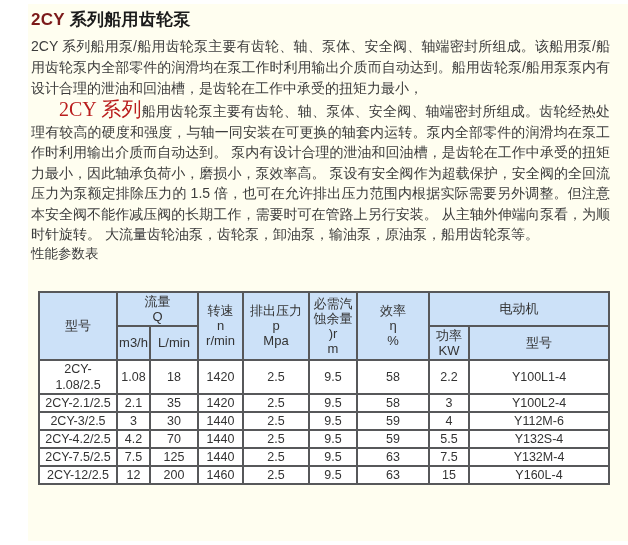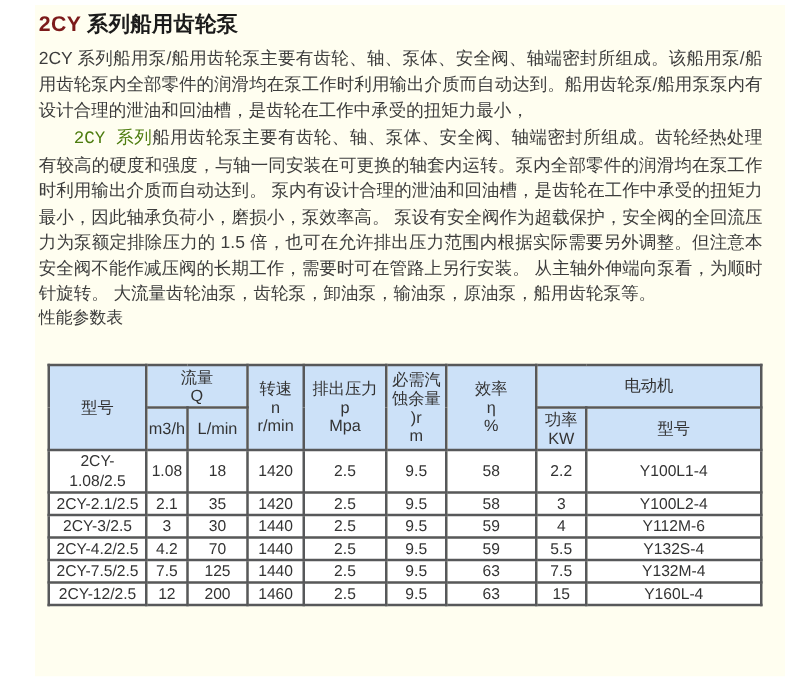--- a/index.html
+++ b/index.html
@@ -19,22 +19,22 @@
   }
   h2.section-heading {
     font-size:14px; line-height:17px; font-weight:bold; color:#8b1f1f;
     margin:7px 0 3px 0;
   }
   p.detail {
     font-size:14px; line-height:20.5px; color:#3c3c3c; text-align:justify;
     text-indent:28px;
   }
   .lead {
-    font-family:Liberation Mono, monospace;
-    font-size:14px; color:#4d7c0f;
+    font-family:Liberation Serif, serif;
+    font-size:20px; color:#b91c1c;
   }
   .table-label {
     font-size:13.5px; color:#3c3c3c;
   }
   table.perf {
     margin-top:28px; margin-left:7px;
     border-collapse:collapse; table-layout:fixed; width:570px;
   }
   table.perf th, table.perf td {
     border:2px solid #57585a; text-align:center; vertical-align:middle;

